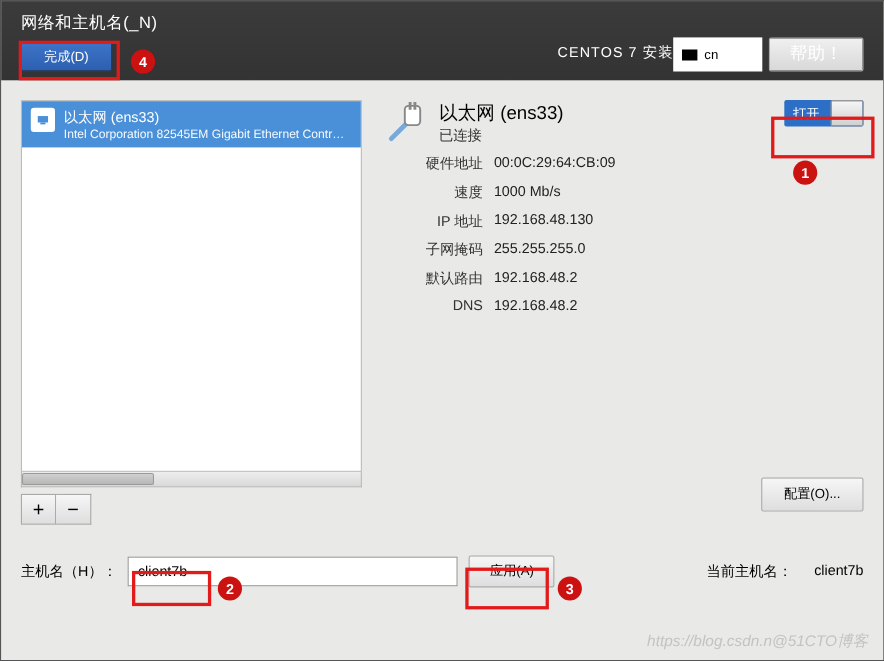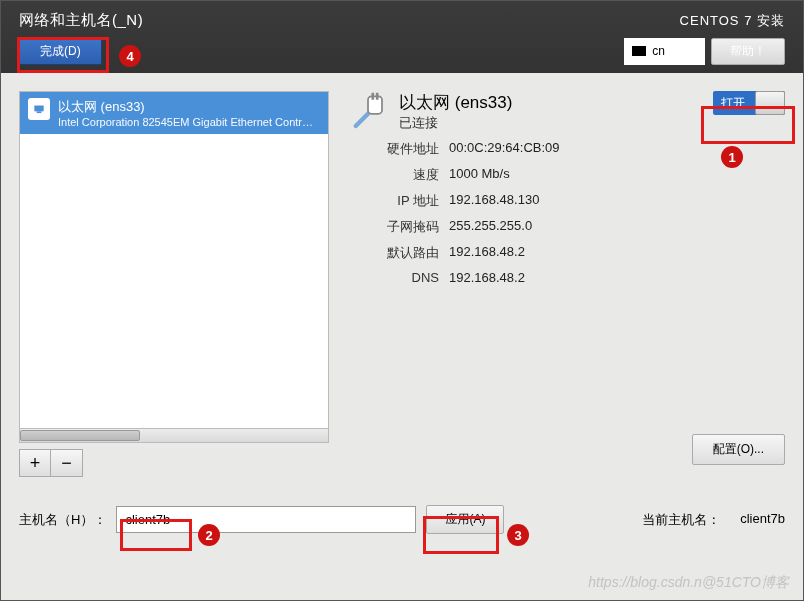--- a/index.html
+++ b/index.html
@@ -1,25 +1,25 @@
 <!DOCTYPE html>
 <html><head>
 <meta charset="utf-8">
 <style>
   * { box-sizing: border-box; margin: 0; padding: 0; }
   body { width: 804px; height: 601px; font-family: "Segoe UI", "Microsoft YaHei", sans-serif; background: #e9e9e7; overflow: hidden; position: relative; border:1px solid #555;}
   .header { background: linear-gradient(#3b3b3b, #333); color: #fff; padding: 10px 18px 8px 18px; display: flex; justify-content: space-between; }
   .header-left .title { font-size: 15px; font-weight: 500; letter-spacing: .5px; text-align: center; }
   .done-btn { background: linear-gradient(#3d74c7,#2d5fb0); color: #fff; border: 1px solid #1c3e74; padding: 4px 20px; font-size: 12px; margin-top: 8px; display: inline-block; cursor: pointer; border-radius:2px;}
-  .header-right { display:flex; align-items:flex-start; flex-direction:column; align-items:flex-end;justify-content:center;}
+  .header-right { display:flex; align-items:flex-start; flex-direction:row; align-items:flex-end;justify-content:center;}
   .header-right .inst { font-size: 13px; letter-spacing:1px; margin-bottom:8px;}
   .kbd-help { display:flex; gap:6px;}
   .kbd { background: #fff; color:#000; padding: 4px 40px 4px 8px; font-size:12px; display:flex; align-items:center; gap:6px;}
   .kbd .kicon { width:14px;height:10px;background:#000;}
-  .help-btn { background: linear-gradient(#f0f0f0,#d8d8d8); border:1px solid #aaa; padding:4px 18px; font-size:12px; cursor:pointer; border-radius:2px;}
+  .help-btn { background: linear-gradient(#f0f0f0,#d8d8d8); border:1px solid #aaa; padding:4px 18px; font-size:16px; cursor:pointer; border-radius:2px;}
   .body { display:flex; padding: 18px 18px 0 18px; gap: 18px;}
   .left-pane { width: 310px; }
   .iface-list { background:#fff; border:1px solid #bbb; height: 338px; }
   .iface-row { background:#4a90d9; color:#fff; padding:6px 8px 6px 8px; display:flex; gap:8px;}
   .iface-icon { width:22px;height:22px;background:#fff;border-radius:3px; display:flex;align-items:center;justify-content:center;}
   .iface-icon svg { width:14px;height:14px;}
   .iface-text .t1 { font-size:13px;}
   .iface-text .t2 { font-size:11px; opacity:.95; white-space:nowrap; overflow:hidden; text-overflow:ellipsis; max-width:260px;}
   .scrollbar-h { height:14px; background:linear-gradient(#ededed,#d9d9d9); border:1px solid #bbb; border-top:none; position:relative;}
   .scrollbar-h .thumb { position:absolute; left:0; top:1px; bottom:1px; width:120px; background:linear-gradient(#cfcfcf,#b8b8b8); border:1px solid #999; border-radius:2px;}

